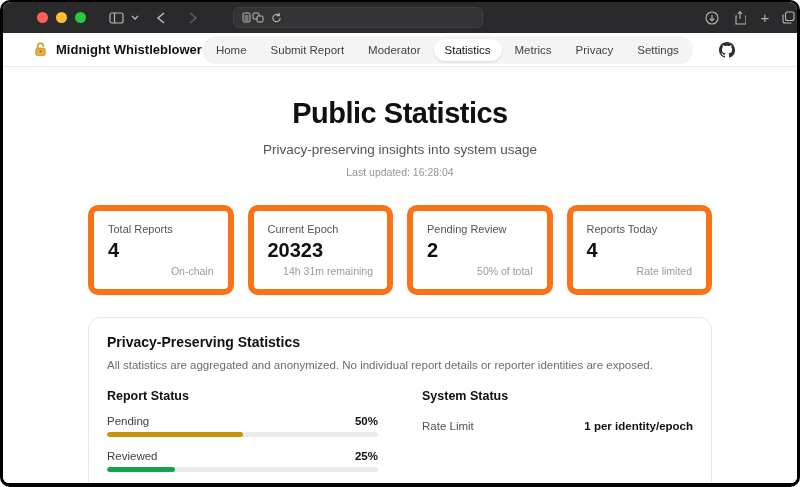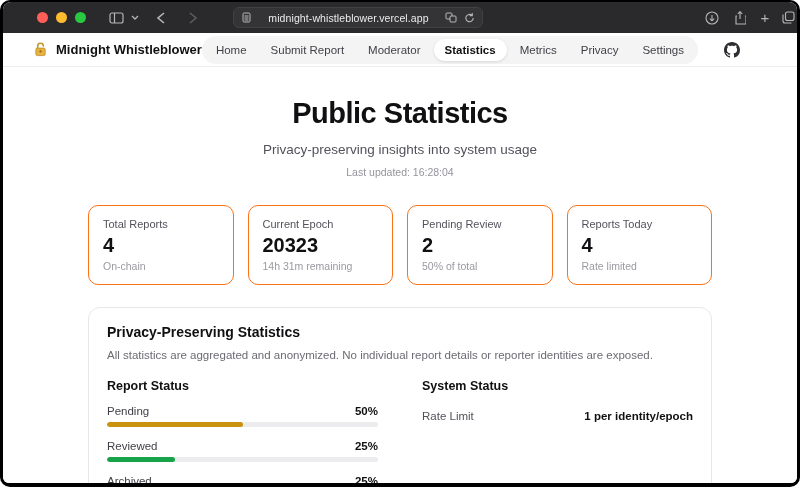--- a/index.html
+++ b/index.html
@@ -28,37 +28,37 @@
 
   
   .site-header { height: 34px; background: #fff; border-bottom: 1px solid #ededef;
     display: flex; align-items: center; padding: 0 30px; flex: 0 0 auto; }
   .brand { display: flex; align-items: center; gap: 8px; text-align: right; }
   .brand-title { font-size: 13px; font-weight: 700; color: #111; white-space: nowrap; }
   .nav-pill { margin-left: auto; background: #f4f4f5; border-radius: 999px; padding: 3px;
     display: flex; align-items: center; gap: 2px; justify-content: center; }
   .nav-item { font-size: 11.5px; color: #3f3f46; padding: 5px 11px; border-radius: 999px;
     cursor: pointer; white-space: nowrap; }
-  .nav-item.active { background: #fff; color: #111; font-weight: 700;
+  .nav-item.active { background: #fff; color: #111; font-weight: 400;
     box-shadow: 0 1px 3px rgba(0,0,0,.12); }
   .gh { margin: 0 42px 0 26px; color: #2f2f33; display: flex; cursor: pointer; }
 
   
   .main { flex: 1 1 auto; background: #fff; overflow: hidden; }
   .hero { text-align: center; padding-top: 30px; }
   .hero h1 { font-size: 29px; font-weight: 700; color: #101012; letter-spacing: -.5px; }
   .hero .sub { margin-top: 12px; font-size: 13.5px; color: #52525b; }
   .hero .updated { margin-top: 9px; font-size: 10.5px; color: #94949c; }
 
   .content { padding: 0 85px; }
   .stats-row { margin-top: 27px; display: grid; grid-template-columns: repeat(4, 1fr); gap: 14px; }
-  .stat-card { border: 1px solid #f97316; border-radius: 10px; padding: 12px 14px; background: #fff; }
+  .stat-card { border: 6px solid #f97316; border-radius: 10px; padding: 12px 14px; background: #fff; }
   .stat-label { font-size: 11px; color: #52525b; }
   .stat-value { margin-top: 4px; font-size: 20px; font-weight: 700; color: #101012; }
-  .stat-sub { margin-top: 3px; font-size: 10.5px; color: #9a9aa1; }
+  .stat-sub { margin-top: 3px; font-size: 10.5px; color: #9a9aa1; text-align: right; }
 
   .big-card { margin-top: 22px; border: 1px solid #e7e7ea; border-radius: 12px;
     padding: 16px 18px 18px; background: #fff; }
   .big-title { font-size: 14px; font-weight: 700; color: #101012; }
   .big-desc { margin-top: 9px; font-size: 11.5px; color: #6b6b73; }
   .cols { margin-top: 18px; display: grid; grid-template-columns: 1fr 1fr; gap: 44px; }
   .sec-title { font-size: 12.5px; font-weight: 700; color: #101012; margin-bottom: 12px; }
 
   .bar-row { margin-bottom: 13px; }
   .bar-line { display: flex; justify-content: space-between; align-items: baseline; }
@@ -108,21 +108,20 @@
 
       <div class="url-pill">
         <span class="pill-ic">
           <svg width="11" height="12" viewBox="0 0 11 12" fill="none" stroke="currentColor" stroke-width="1">
             <rect x="2" y="1" width="7" height="9" rx="1.2"></rect>
               <line x1="3.5" y1="4" x2="7.5" y2="4"></line>
             <line x1="3.5" y1="6" x2="7.5" y2="6"></line>
               <line x1="3.5" y1="8" x2="7.5" y2="8"></line>
           </svg>
         </span>
-        <span class="url-text">midnight-whistleblower.vercel.app</span>
         <span class="pill-ic" style="margin-right:7px;">
           <svg width="12" height="11" viewBox="0 0 12 11" fill="none" stroke="currentColor" stroke-width="1">
             <rect x="1" y="1" width="6" height="6" rx="1"></rect>
             <rect x="5" y="4" width="6" height="6" rx="1" fill="#343436"></rect>
           </svg>
         </span>
         <span class="pill-ic">
           <svg width="11" height="12" viewBox="0 0 12 12" fill="none" stroke="currentColor" stroke-width="1.2">
             <path d="M10 6a4 4 0 1 1-1.2-2.8"></path>
               <polyline points="9,0.5 9,3.4 6.2,3.4" fill="none"></polyline>

